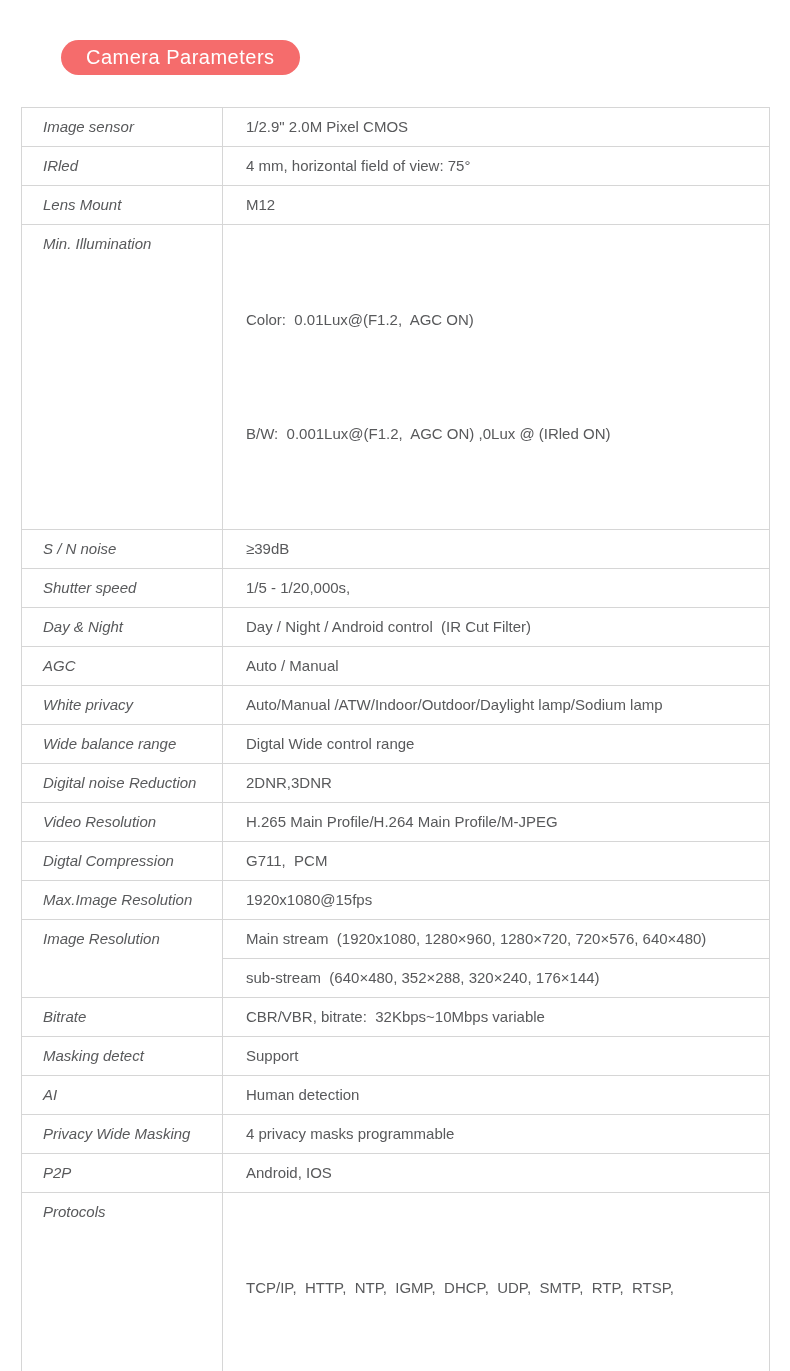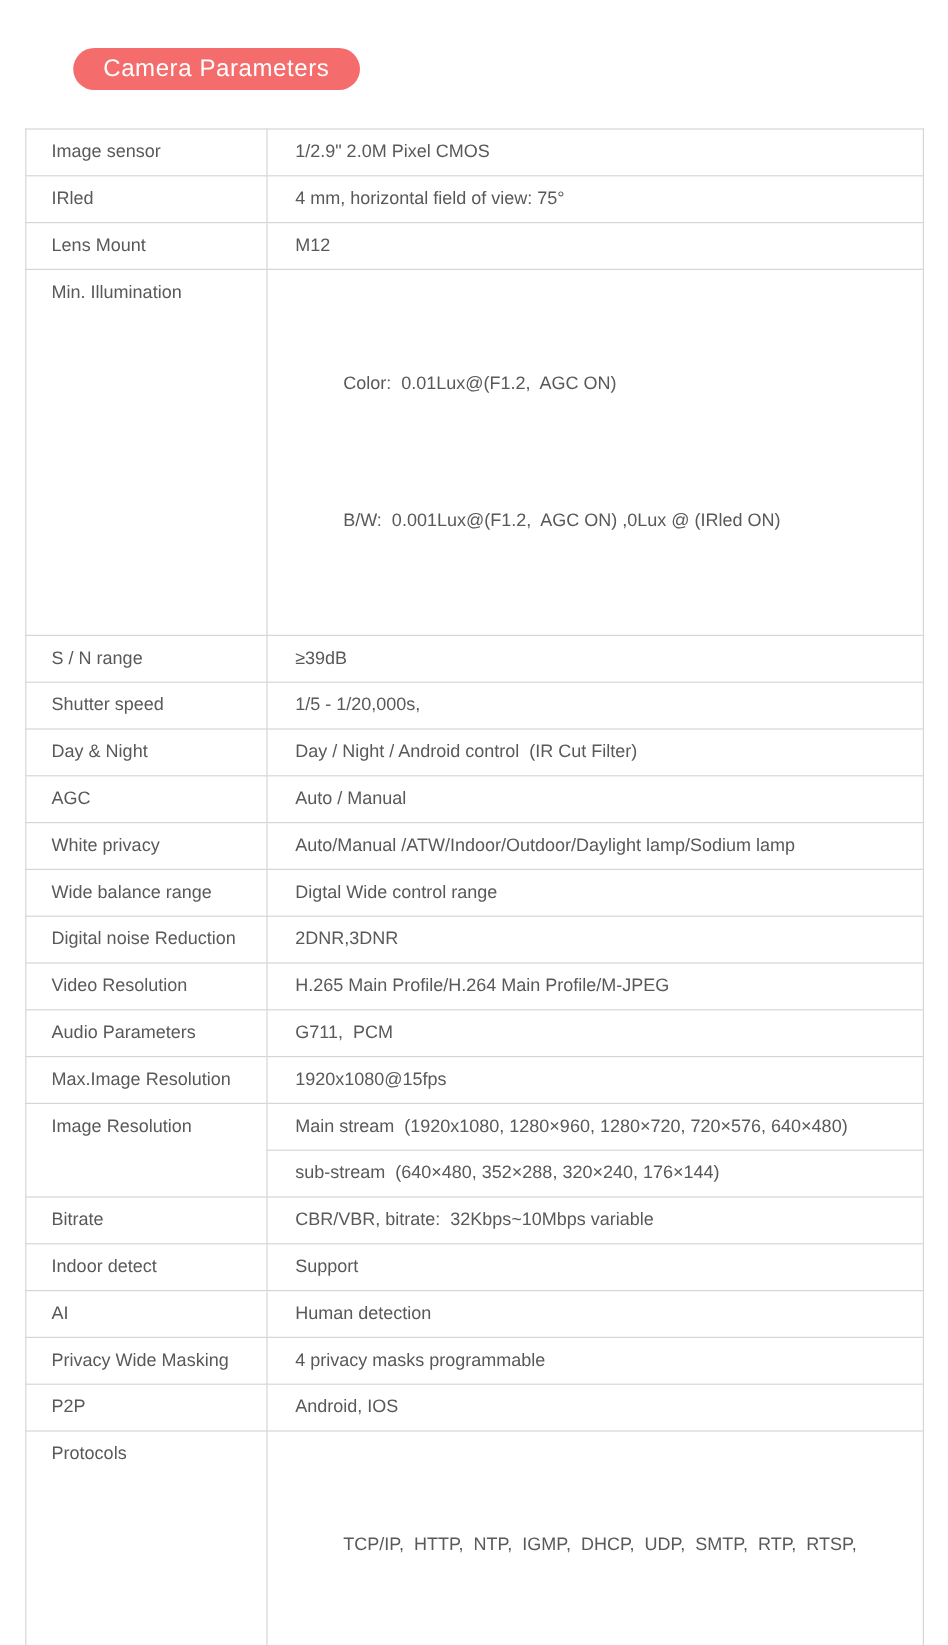--- a/index.html
+++ b/index.html
@@ -42,26 +42,27 @@
   }
   .spec-table td {
     border: 1px solid #d6d6d6;
     vertical-align: top;
     line-height: 38px;
     padding: 0;
   }
   .spec-table td.label {
     width: 201px;
     padding-left: 21px;
+    font-style: italic;
   }
   .spec-table td.value {
     padding-left: 23px;
     white-space: pre-wrap;
   }
-  .vline { line-height: 38px; margin-left: 40px; }
+  .vline { line-height: 38px; }
 </style>
 </head>
 <body>
 
 <div class="title-badge">
   <span>Camera Parameters</span>
 </div>
 
 <table class="spec-table">
   <tbody>
@@ -78,21 +79,21 @@
       <td class="value">M12</td>
     </tr>
     <tr>
       <td class="label">Min. Illumination</td>
       <td class="value">
         <div class="vline">Color:  0.01Lux@(F1.2,  AGC ON)</div>
         <div class="vline">B/W:  0.001Lux@(F1.2,  AGC ON) ,0Lux @ (IRled ON)</div>
       </td>
     </tr>
     <tr>
-      <td class="label">S / N range</td>
+      <td class="label">S / N noise</td>
       <td class="value">≥39dB</td>
     </tr>
     <tr>
       <td class="label">Shutter speed</td>
       <td class="value">1/5 - 1/20,000s,</td>
     </tr>
     <tr>
       <td class="label">Day &amp; Night</td>
       <td class="value">Day / Night / Android control  (IR Cut Filter)</td>
     </tr>
@@ -110,40 +111,40 @@
     </tr>
     <tr>
       <td class="label">Digital noise Reduction</td>
       <td class="value">2DNR,3DNR</td>
     </tr>
     <tr>
       <td class="label">Video Resolution</td>
       <td class="value">H.265 Main Profile/H.264 Main Profile/M-JPEG</td>
     </tr>
     <tr>
-      <td class="label">Audio Parameters</td>
+      <td class="label">Digtal Compression</td>
       <td class="value">G711,  PCM</td>
     </tr>
     <tr>
       <td class="label">Max.Image Resolution</td>
       <td class="value">1920x1080@15fps</td>
     </tr>
     <tr>
       <td class="label" rowspan="2">Image Resolution</td>
       <td class="value">Main stream  (1920x1080, 1280×960, 1280×720, 720×576, 640×480)</td>
     </tr>
     <tr>
       <td class="value">sub-stream  (640×480, 352×288, 320×240, 176×144)</td>
     </tr>
     <tr>
       <td class="label">Bitrate</td>
       <td class="value">CBR/VBR, bitrate:  32Kbps~10Mbps variable</td>
     </tr>
     <tr>
-      <td class="label">Indoor detect</td>
+      <td class="label">Masking detect</td>
       <td class="value">Support</td>
     </tr>
     <tr>
       <td class="label">AI</td>
       <td class="value">Human detection</td>
     </tr>
     <tr>
       <td class="label">Privacy Wide Masking</td>
       <td class="value">4 privacy masks programmable</td>
     </tr>

